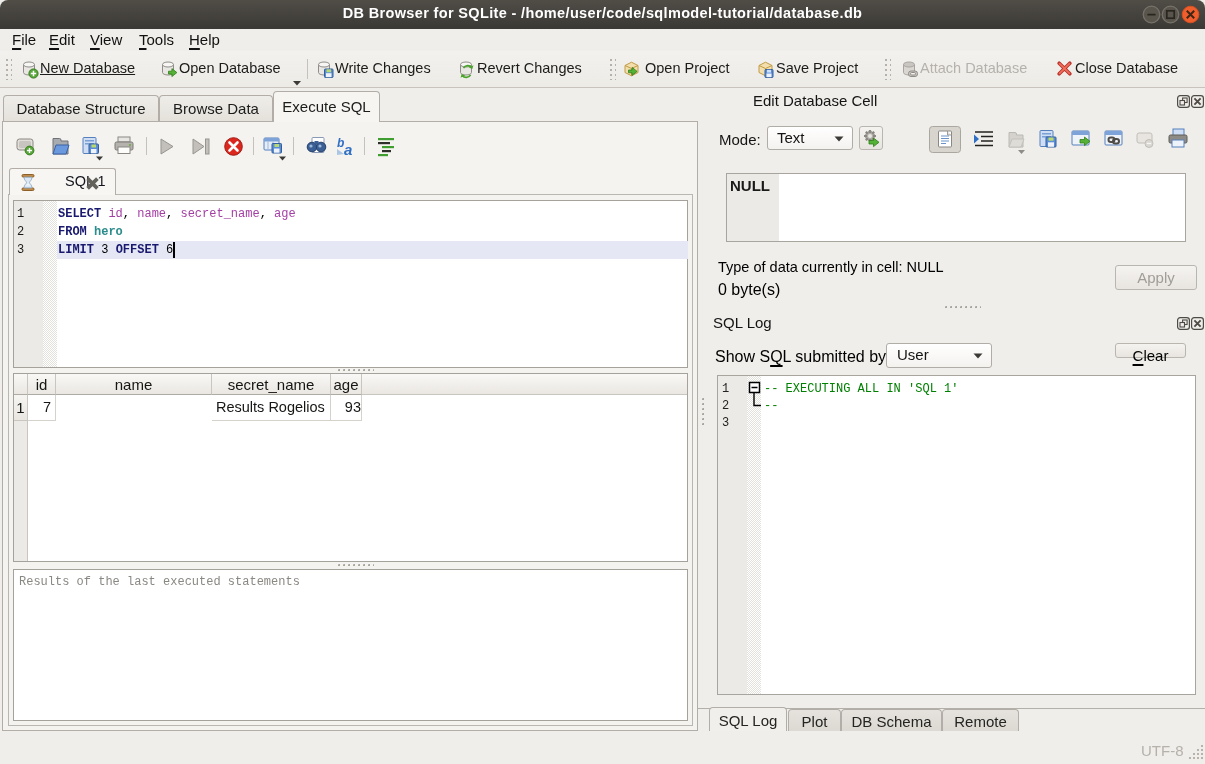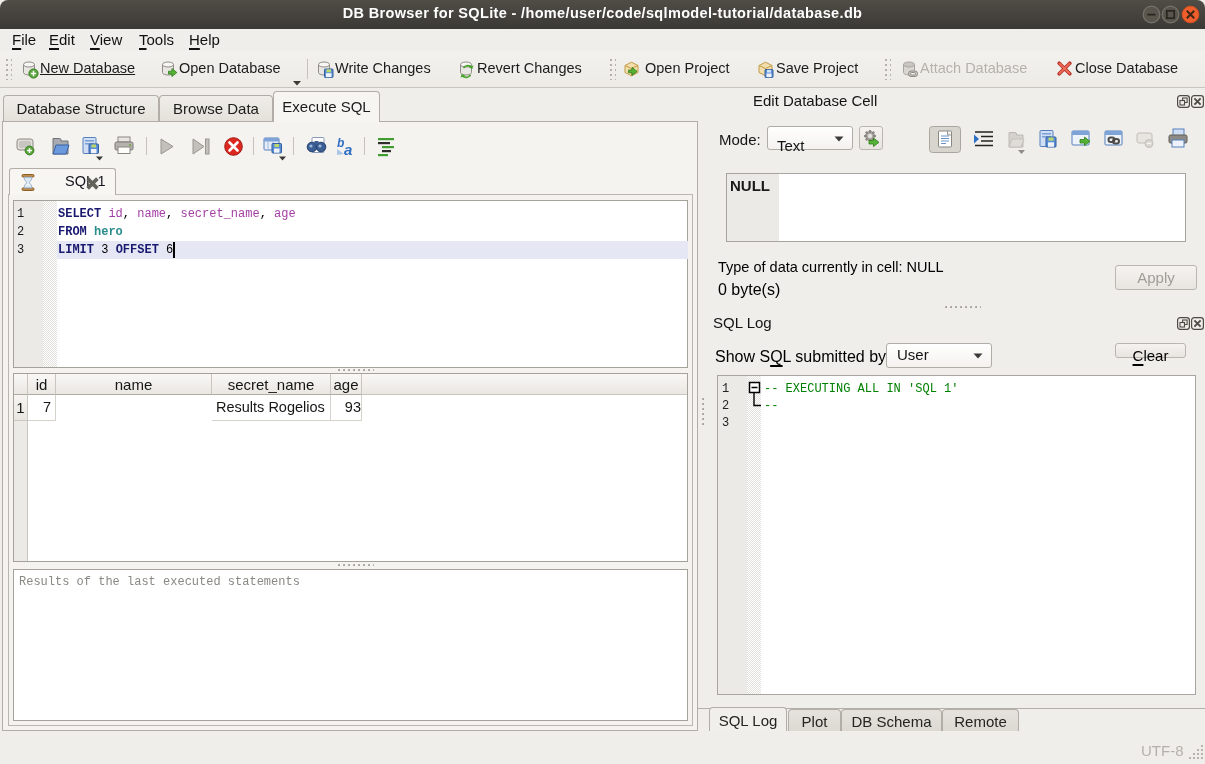--- a/index.html
+++ b/index.html
@@ -311,21 +311,21 @@
 <rect x="5.6" y="3" width="4.5" height="4.5" fill="none" stroke="#4e4b46" stroke-width="1.1"></rect>
 <rect x="3" y="5.5" width="4.5" height="4.5" fill="#f0eeea" stroke="#4e4b46" stroke-width="1.1"></rect>
     </svg></div>
 <div class="abs" style="left:1191px; top:94px;"><svg width="13" height="13" viewBox="0 0 13 13">
 <rect x="0.6" y="0.6" width="11.8" height="11.8" rx="2.6" fill="none" stroke="#4e4b46" stroke-width="1.2"></rect>
 <path d="M3.4 3.4l6.2 6.2M9.6 3.4l-6.2 6.2" stroke="#4e4b46" stroke-width="1.9"></path>
     </svg></div>
 
 <label class="f15 abs" style="left:719px; top:131px;">Mode:</label>
 <div class="combo abs" style="left:767px; top:126px; width:86px; height:24px;">
-  <span style="position:absolute; left:9px; top:10px;">Text</span>
+  <span style="position:absolute; left:9px; top:2px;">Text</span>
   <svg width="10" height="6" viewBox="0 0 10 6" style="position:absolute; right:8px; top:9px;">
       <path d="M0.5 0.5h9L5 5.5z" fill="#3c3a36"></path>
     </svg>
 </div>
 <div class="btn abs" style="left:859px; top:126px; width:24px; height:24px;">
     <svg width="22" height="22" viewBox="0 0 22 22" style="position:absolute;left:0;top:0;">
 <g fill="#b1aea8" stroke="#8b8883">
         <circle cx="10" cy="9" r="4.5"></circle>
 <path d="M10 3v3M10 12v3M4 9h3M13 9h3M5.8 4.8l2 2M12.2 11.2l2 2M14.2 4.8l-2 2M7.8 11.2l-2 2" stroke-width="2.2"></path>
       </g>

